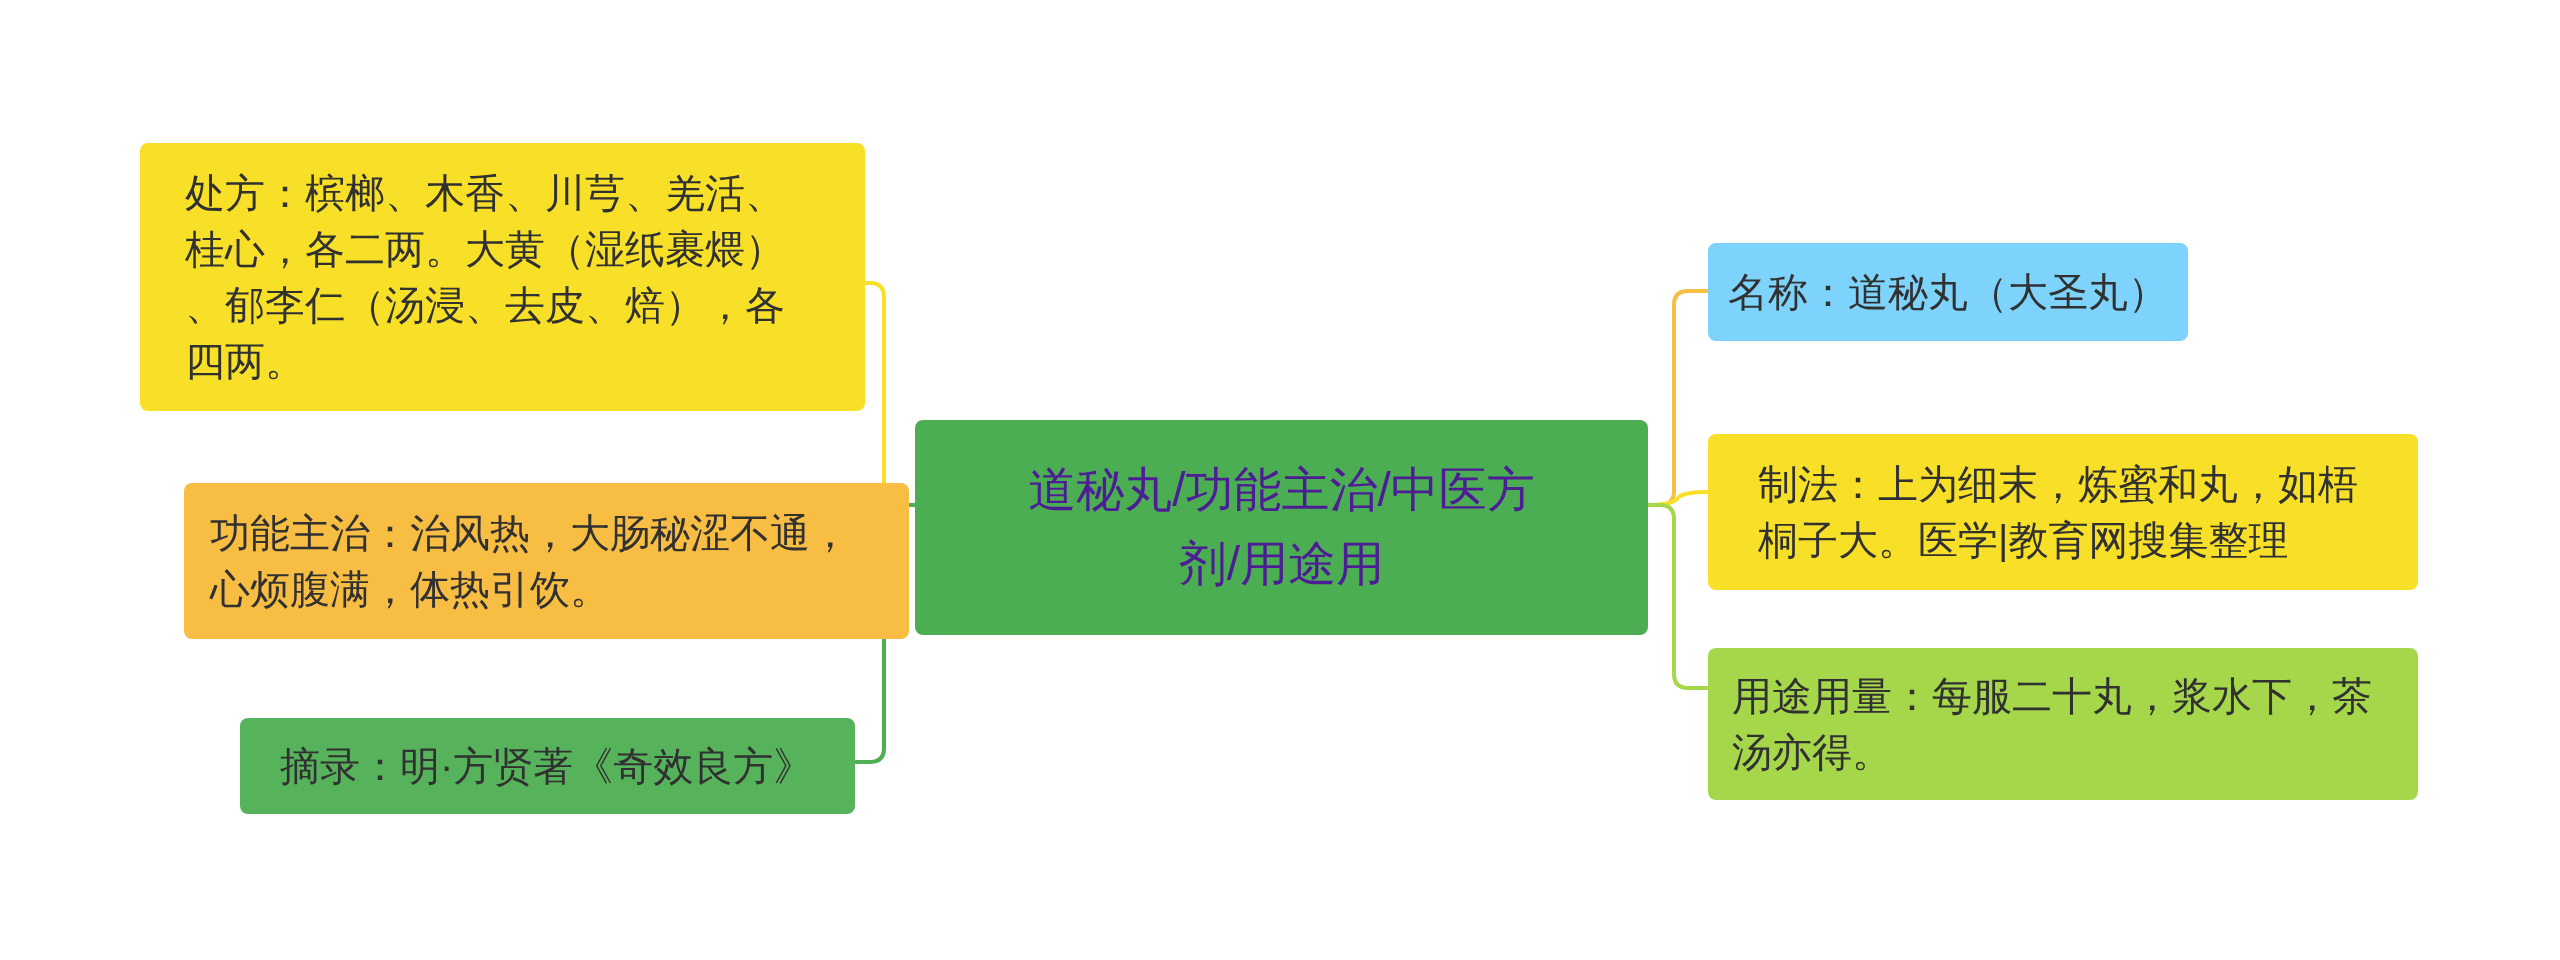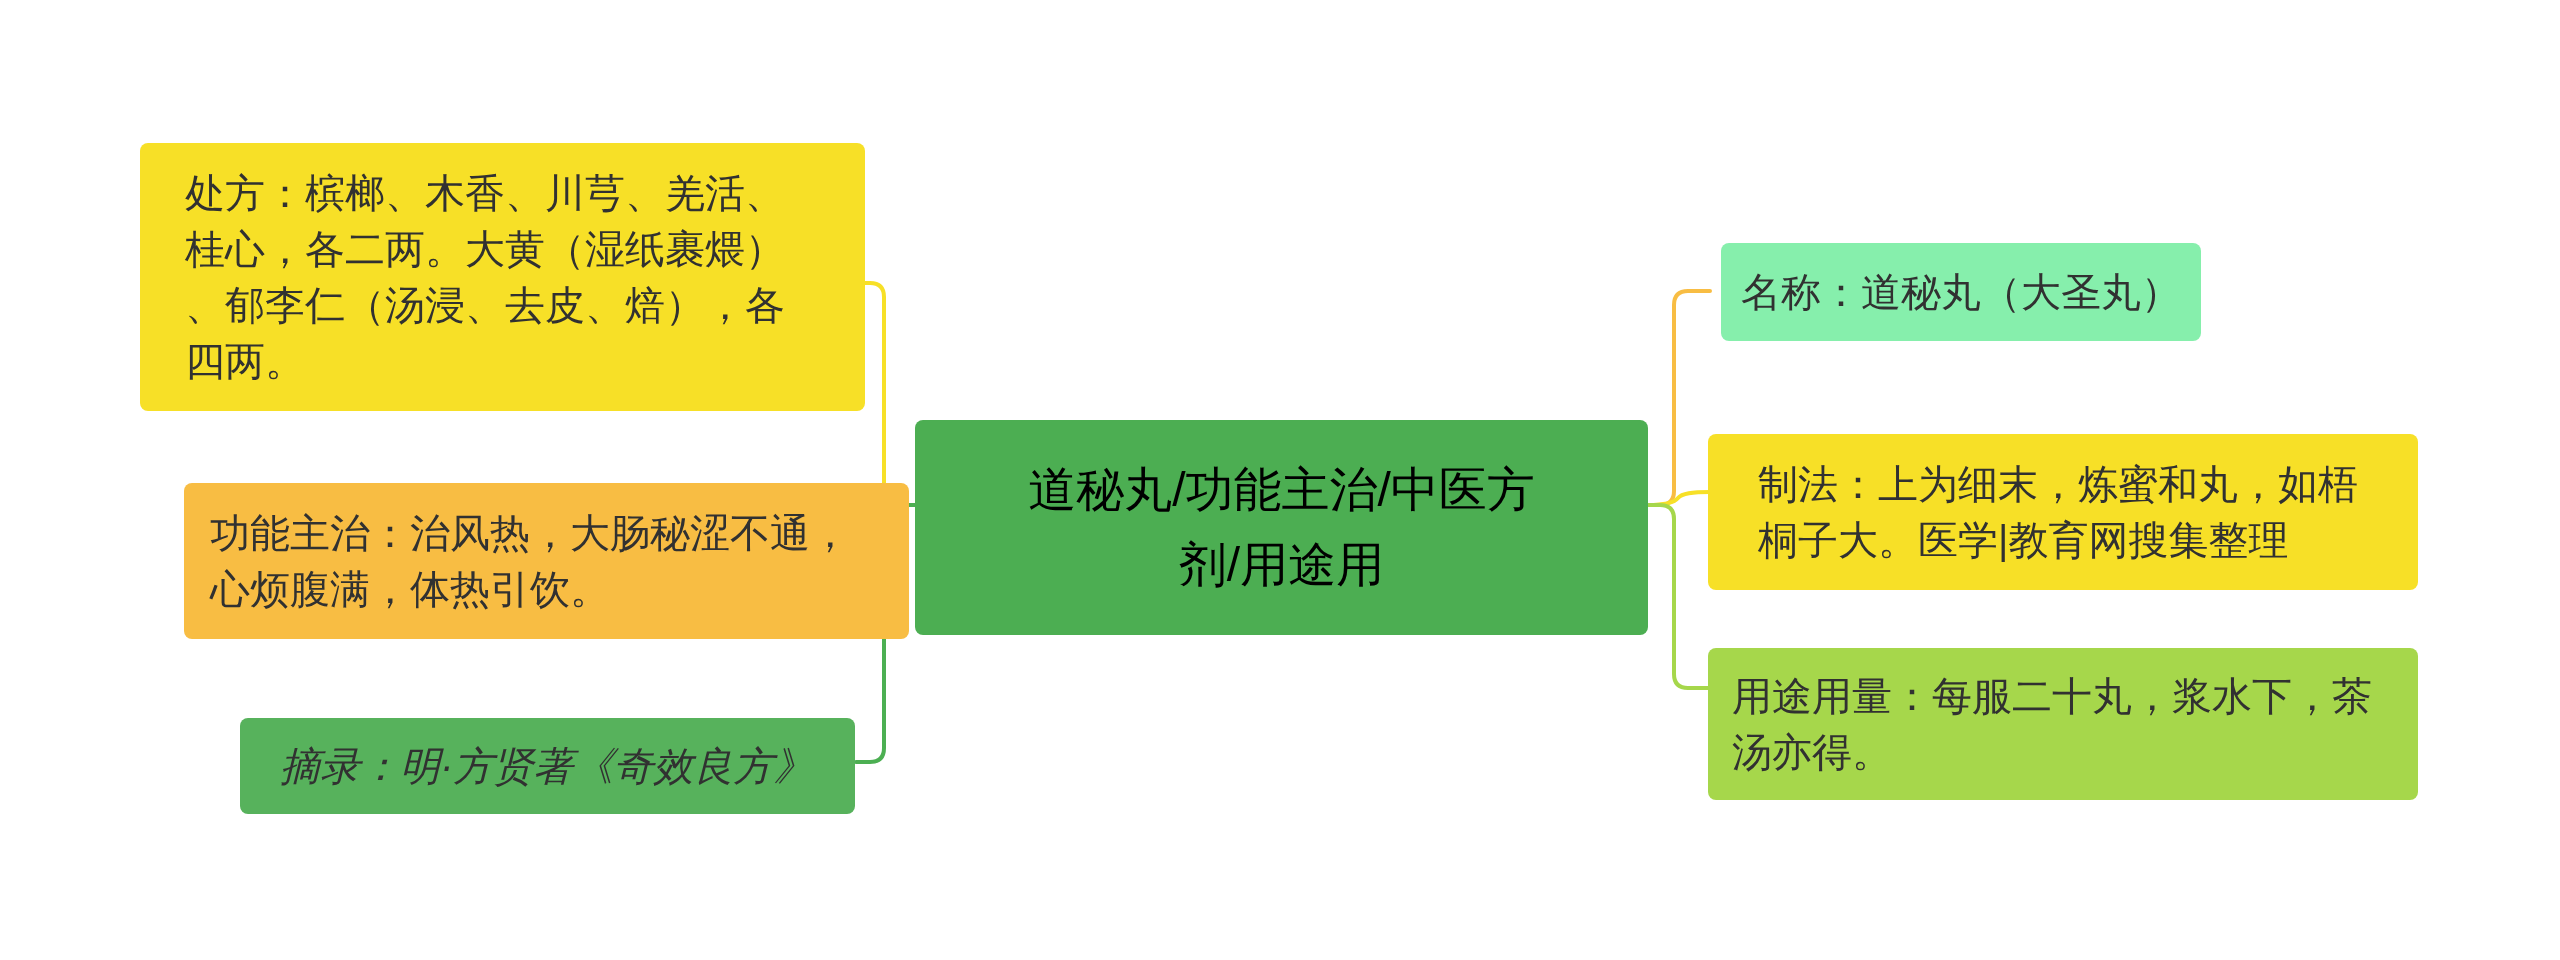--- a/index.html
+++ b/index.html
@@ -20,22 +20,22 @@
     line-height:1.4;
     color:#313131;
     line-break:anywhere;
     overflow-wrap:anywhere;
   }
   .node-root{
     left:915px;top:420px;width:733px;height:215px;
     padding:33px 90px;
     font-size:48px;line-height:1.55;
     text-align:center;
-    color:#000000;
-    display:flex;align-items:center;justify-content:center;
+    color:#4c1d95;
+    display:flex;align-items:flex-start;justify-content:center;
   }
   .node-prescription{left:140px;top:143px;width:725px;padding:22px 45px;}
   .node-indications{left:140px;top:483px;width:725px;padding:22px 26px;margin-left:44px;}
   .node-excerpt{left:240px;top:718px;width:615px;padding:20px 40px;}
   .node-name{left:1708px;top:243px;width:480px;padding:21px 20px;}
   .node-preparation{left:1708px;top:418px;width:710px;padding:22px 50px;margin-top:16px;}
   .node-dosage{left:1708px;top:648px;width:710px;padding:20px 24px;}
 </style>
 </head>
 <body>
@@ -54,29 +54,29 @@
   </svg>
 
   <div class="node node-prescription" style="background-color: rgb(247, 224, 39);">
     <span>处方：槟榔、木香、川芎、羌活、桂心，各二两。大黄（湿纸裹煨）、郁李仁（汤浸、去皮、焙），各四两。</span>
   </div>
 
   <div class="node node-indications" style="background-color: rgb(248, 189, 67);">
     <span>功能主治：治风热，大肠秘涩不通，心烦腹满，体热引饮。</span>
   </div>
 
-  <div class="node node-excerpt" style="background-color: rgb(87, 178, 92); font-style: italic;">
+  <div class="node node-excerpt" style="background-color: rgb(87, 178, 92);">
     <span>摘录：明·方贤著《奇效良方》</span>
   </div>
 
   <div class="node node-root" style="background-color: rgb(76, 174, 82);">
     <span>道秘丸/功能主治/中医方剂/用途用</span>
   </div>
 
-  <div class="node node-name" style="background-color: #86efac; margin-left: 13px;">
+  <div class="node node-name" style="background-color: #7dd3fc;">
     <span>名称：道秘丸（大圣丸）</span>
   </div>
 
   <div class="node node-preparation" style="background-color: rgb(247, 224, 39);">
     <span>制法：上为细末，炼蜜和丸，如梧桐子大。医学|教育网搜集整理</span>
   </div>
 
   <div class="node node-dosage" style="background-color: rgb(166, 215, 75);">
     <span>用途用量：每服二十丸，浆水下，茶汤亦得。</span>
   </div>

